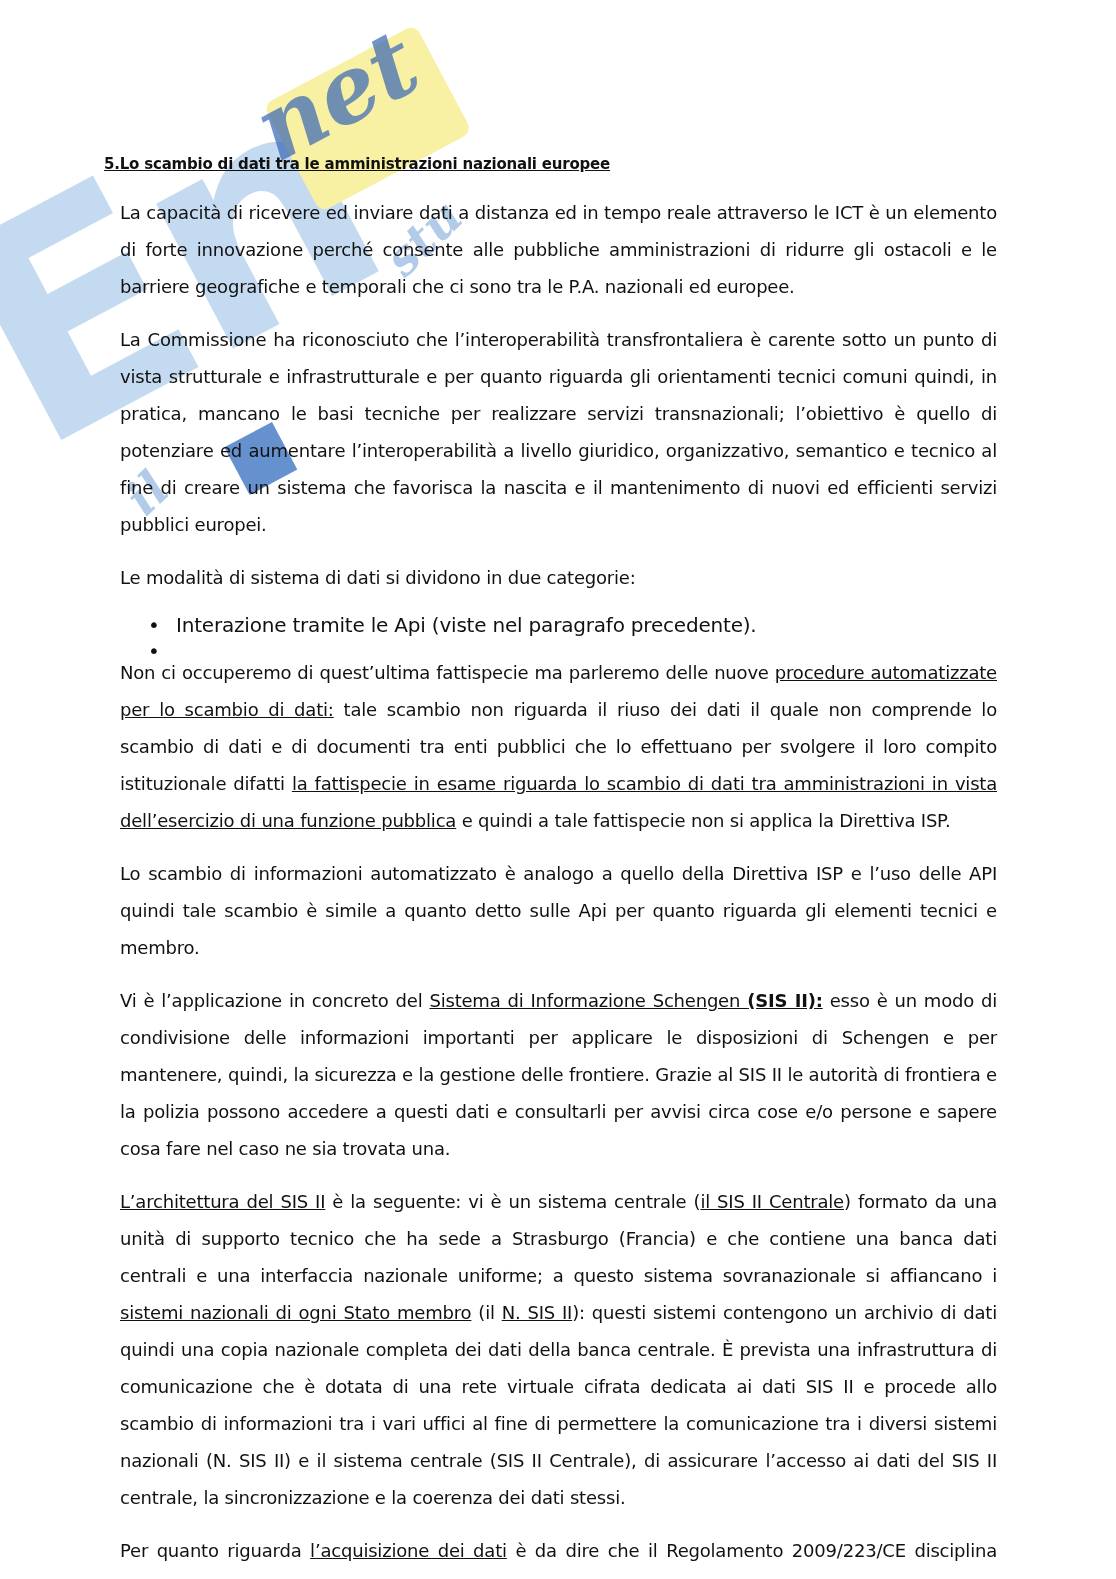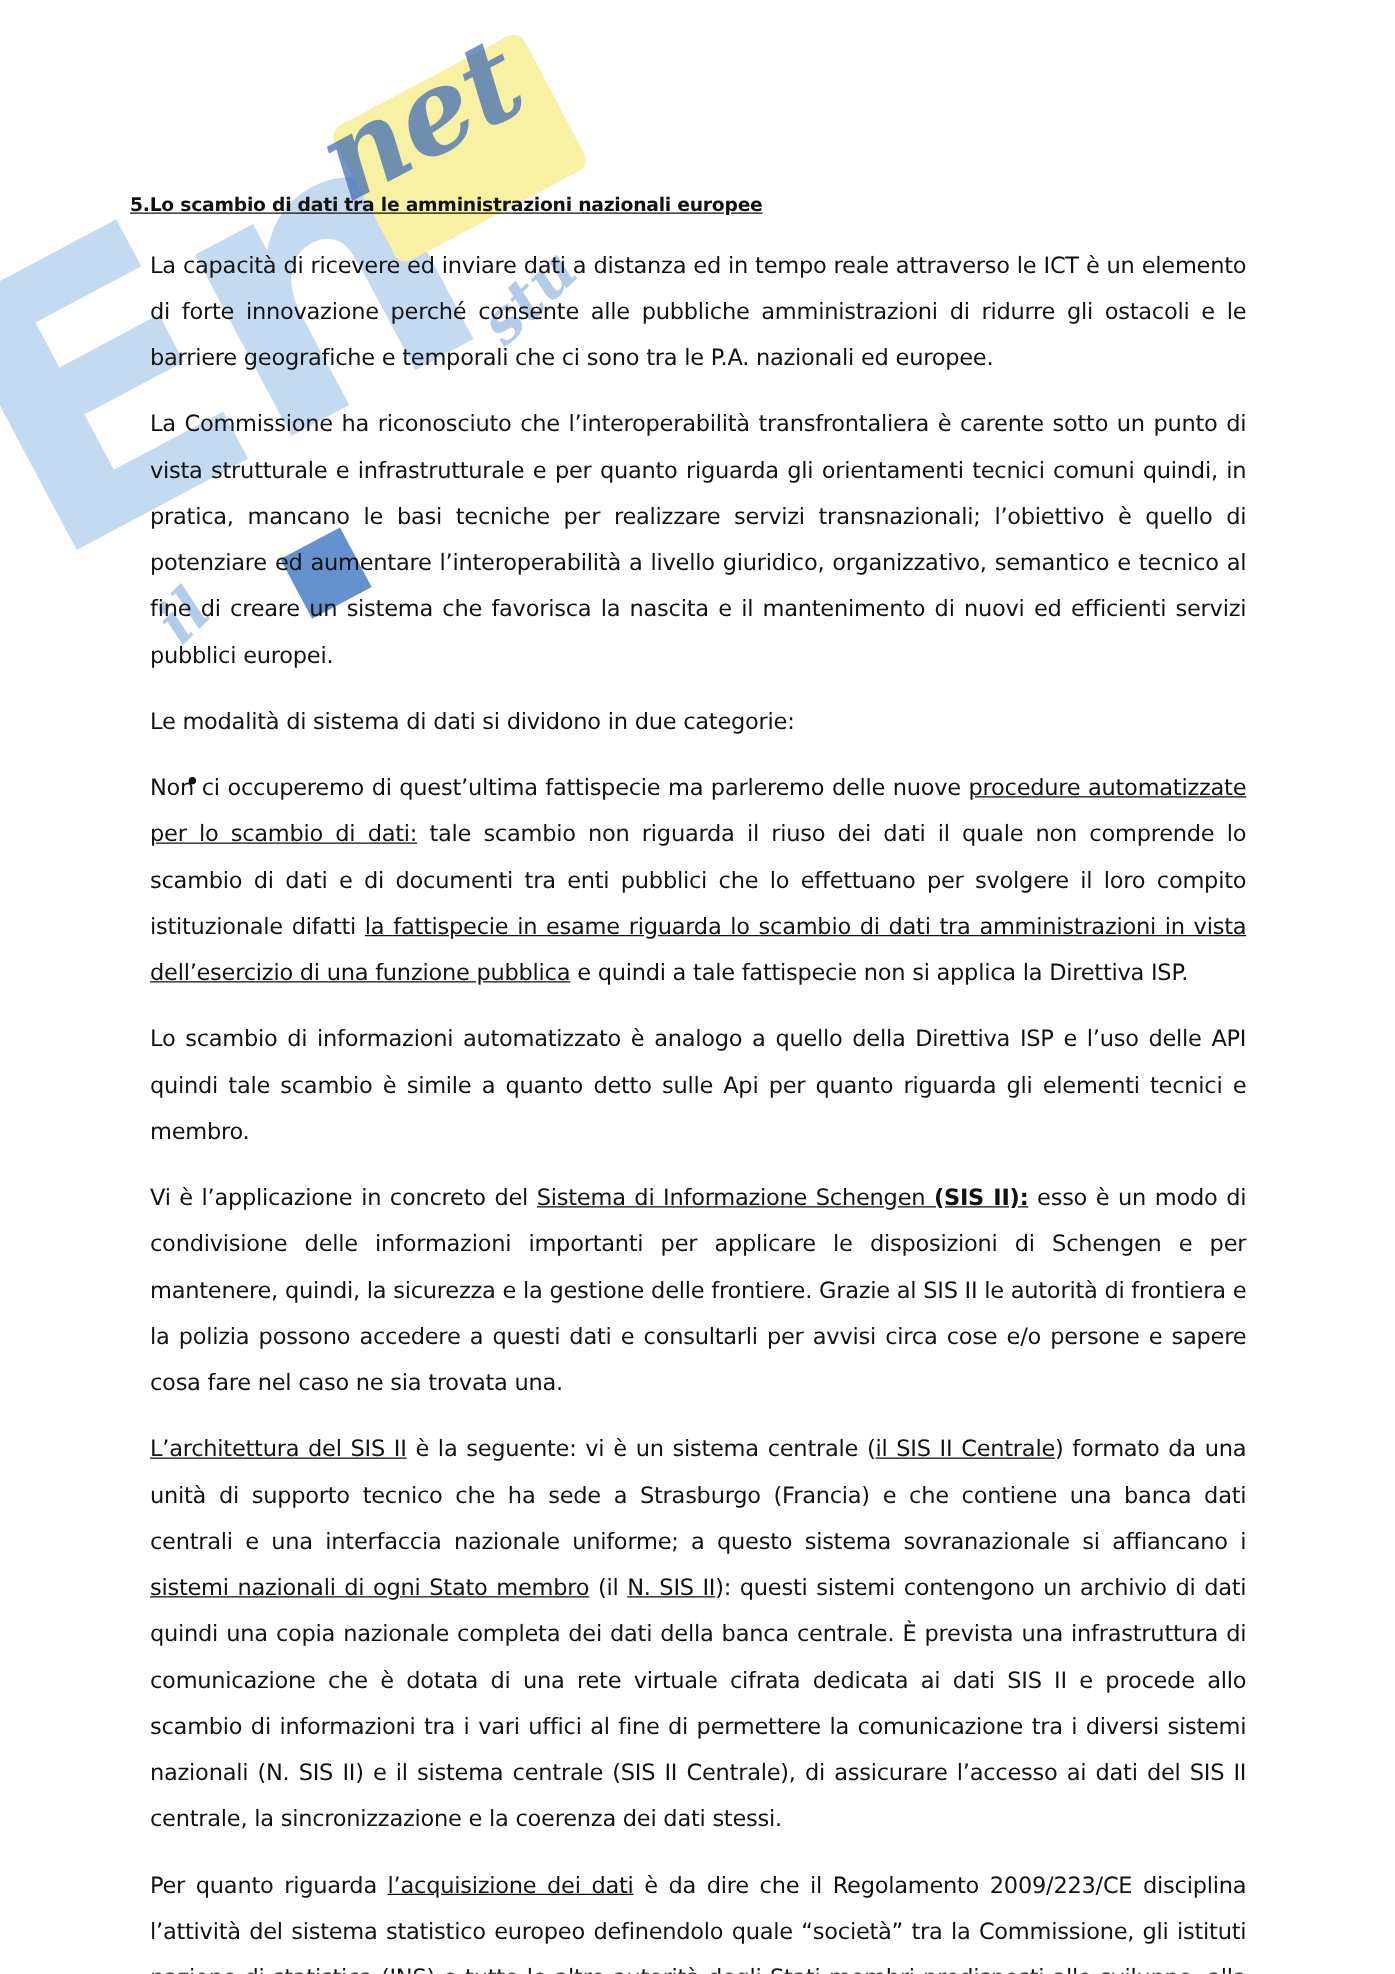--- a/index.html
+++ b/index.html
@@ -96,21 +96,21 @@
   </div>
 
   <div class="content">
     <h1 class="title">5.Lo scambio di dati tra le amministrazioni nazionali europee</h1>
 
     <p class="para"><span>La capacità di ricevere ed inviare dati a distanza ed in tempo reale attraverso le ICT è un elemento di forte innovazione perché consente alle pubbliche amministrazioni di ridurre gli ostacoli e le barriere geografiche e temporali che ci sono tra le P.A. nazionali ed europee.</span></p>
     <p class="para"><span>La Commissione ha riconosciuto che l’interoperabilità transfrontaliera è carente sotto un punto di vista strutturale e infrastrutturale e per quanto riguarda gli orientamenti tecnici comuni quindi, in pratica, mancano le basi tecniche per realizzare servizi transnazionali; l’obiettivo è quello di potenziare ed aumentare l’interoperabilità a livello giuridico, organizzativo, semantico e tecnico al fine di creare un sistema che favorisca la nascita e il mantenimento di nuovi ed efficienti servizi pubblici europei.</span></p>
     <p class="para"><span>Le modalità di sistema di dati si dividono in due categorie:</span></p>
 
     <ul class="bullets">
-      <li class="bullet-item"><span class="bullet-glyph">•</span></li>
+      <li class="bullet-item"><span class="bullet-glyph">•</span><span class="bullet-text"><span>Interazione tramite le Api (viste nel paragrafo precedente).</span></span></li>
       <li class="bullet-item"><span class="bullet-glyph">•</span></li>
     </ul>
 
     <p class="para"><span>Non ci occuperemo di quest’ultima fattispecie ma parleremo delle nuove </span><span class="u">procedure automatizzate per lo scambio di dati:</span><span> tale scambio non riguarda il riuso dei dati il quale non comprende lo scambio di dati e di documenti tra enti pubblici che lo effettuano per svolgere il loro compito istituzionale difatti </span><span class="u">la fattispecie in esame riguarda lo scambio di dati tra amministrazioni in vista dell’esercizio di una funzione pubblica</span><span> e quindi a tale fattispecie non si applica la Direttiva ISP.</span></p>
     <p class="para"><span>Lo scambio di informazioni automatizzato è analogo a quello della Direttiva ISP e l’uso delle API quindi tale scambio è simile a quanto detto sulle Api per quanto riguarda gli elementi tecnici e membro.</span></p>
     <p class="para"><span>Vi è l’applicazione in concreto del </span><span class="u">Sistema di Informazione Schengen </span><span class="u b">(SIS II):</span><span> esso è un modo di condivisione delle informazioni importanti per applicare le disposizioni di Schengen e per mantenere, quindi, la sicurezza e la gestione delle frontiere. Grazie al SIS II le autorità di frontiera e la polizia possono accedere a questi dati e consultarli per avvisi circa cose e/o persone e sapere cosa fare nel caso ne sia trovata una.</span></p>
     <p class="para"><span class="u">L’architettura del SIS II</span><span> è la seguente: vi è un sistema centrale (</span><span class="u">il SIS II Centrale</span><span>) formato da una unità di supporto tecnico che ha sede a Strasburgo (Francia) e che contiene una banca dati centrali e una interfaccia nazionale uniforme; a questo sistema sovranazionale si affiancano i </span><span class="u">sistemi nazionali di ogni Stato membro</span><span> (il </span><span class="u">N. SIS II</span><span>): questi sistemi contengono un archivio di dati quindi una copia nazionale completa dei dati della banca centrale. È prevista una infrastruttura di comunicazione che è dotata di una rete virtuale cifrata dedicata ai dati SIS II e procede allo scambio di informazioni tra i vari uffici al fine di permettere la comunicazione tra i diversi sistemi nazionali (N. SIS II) e il sistema centrale (SIS II Centrale), di assicurare l’accesso ai dati del SIS II centrale, la sincronizzazione e la coerenza dei dati stessi.</span></p>
     <p class="para"><span>Per quanto riguarda </span><span class="u">l’acquisizione dei dati</span><span> è da dire che il Regolamento 2009/223/CE disciplina l’attività del sistema statistico europeo definendolo quale “società” tra la Commissione, gli istituti nazione di statistica (INS) e tutte le altre autorità degli Stati membri predisposti allo sviluppo, alla produzione e alla diffusione di statistiche. L’art. 17 del Regolamento stabilisce che questi soggetti hanno il diritto ad accedere tempestivamente, gratuitamente a tutti i dati per poterli poi utilizzare ed integrare con i dati statistici per poter sviluppare, produrre e diffondere le statistiche europee.</span></p>
   </div>
 

